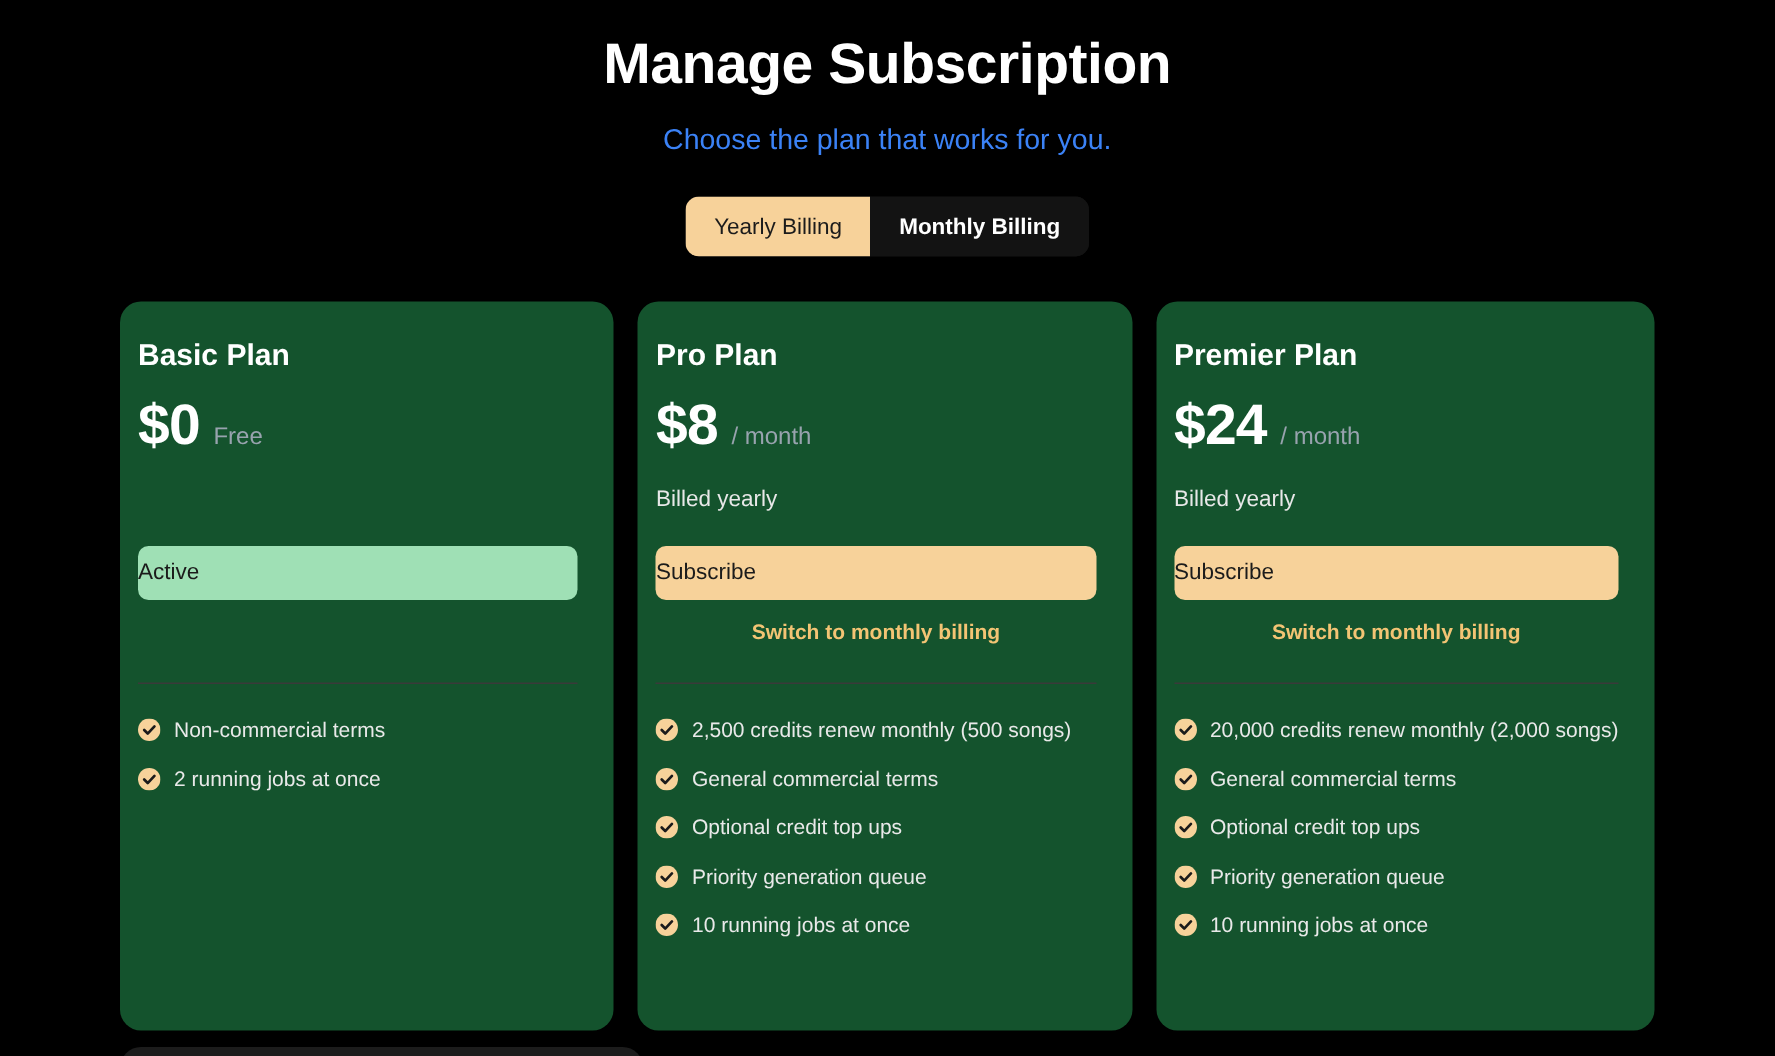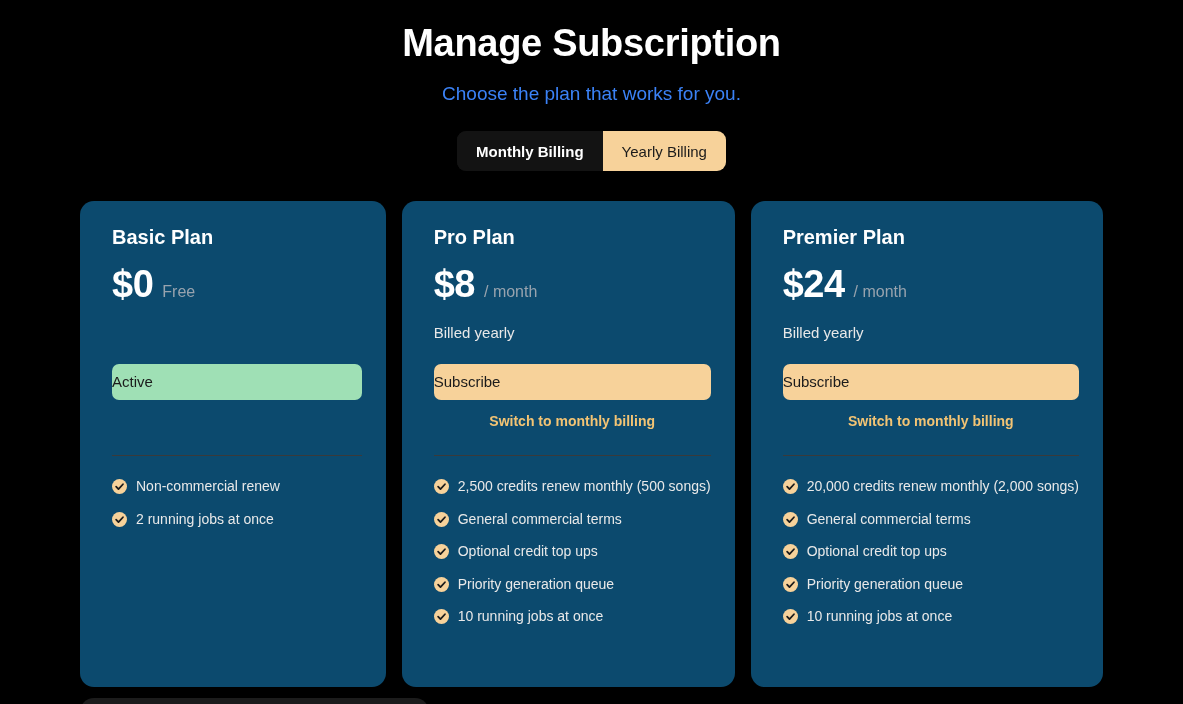--- a/index.html
+++ b/index.html
@@ -91,23 +91,23 @@
   .cards-row {
     display: flex;
     gap: 16px;
     padding: 0 80px;
     margin-top: 30px;
     align-items: flex-start;
   }
 
   .plan-card {
     flex: 1 1 0;
-    background: #0c4a6e;
+    background: #14532d;
     border-radius: 14px;
-    padding: 24px 24px 28px 32px;
+    padding: 24px 24px 28px 12px;
     min-height: 486px;
     display: flex;
     flex-direction: column;
   }
 
   .plan-name {
     font-size: 20px;
     font-weight: bold;
     color: #ffffff;
     line-height: 1.2;
@@ -236,22 +236,22 @@
 
 <div class="page">
 
   <div class="header">
     <h1 class="page-title">Manage Subscription</h1>
     <p class="page-subtitle">Choose the plan that works for you.</p>
   </div>
 
   <div class="billing-toggle-wrap">
     <div class="billing-toggle">
+      <button class="toggle-option active">Yearly Billing</button>
       <button class="toggle-option inactive">Monthly Billing</button>
-      <button class="toggle-option active">Yearly Billing</button>
     </div>
   </div>
 
   <div class="cards-row" id="cards-row">
       <div class="plan-card">
         <div class="plan-name">Basic Plan</div>
         <div class="price-row">
           <span class="price-amount">$0</span>
           <span class="price-period">Free</span>
         </div>
@@ -262,21 +262,21 @@
         </div>
         <div class="divider"></div>
         <ul class="features">
           <li class="feature-item">
             <span>
               <svg class="check-icon" viewBox="0 0 16 16" xmlns="http://www.w3.org/2000/svg">
                 <circle cx="8" cy="8" r="8" fill="#f7d29a"></circle>
                 <path d="M4.4 8.2 L6.9 10.7 L11.7 5.6" fill="none" stroke="#1b1b1b" stroke-width="1.9" stroke-linecap="round" stroke-linejoin="round"></path>
               </svg>
             </span>
-            <span class="feature-text">Non-commercial renew</span>
+            <span class="feature-text">Non-commercial terms</span>
           </li>
           <li class="feature-item">
             <span>
               <svg class="check-icon" viewBox="0 0 16 16" xmlns="http://www.w3.org/2000/svg">
                 <circle cx="8" cy="8" r="8" fill="#f7d29a"></circle>
                 <path d="M4.4 8.2 L6.9 10.7 L11.7 5.6" fill="none" stroke="#1b1b1b" stroke-width="1.9" stroke-linecap="round" stroke-linejoin="round"></path>
               </svg>
             </span>
             <span class="feature-text">2 running jobs at once</span>
           </li>

